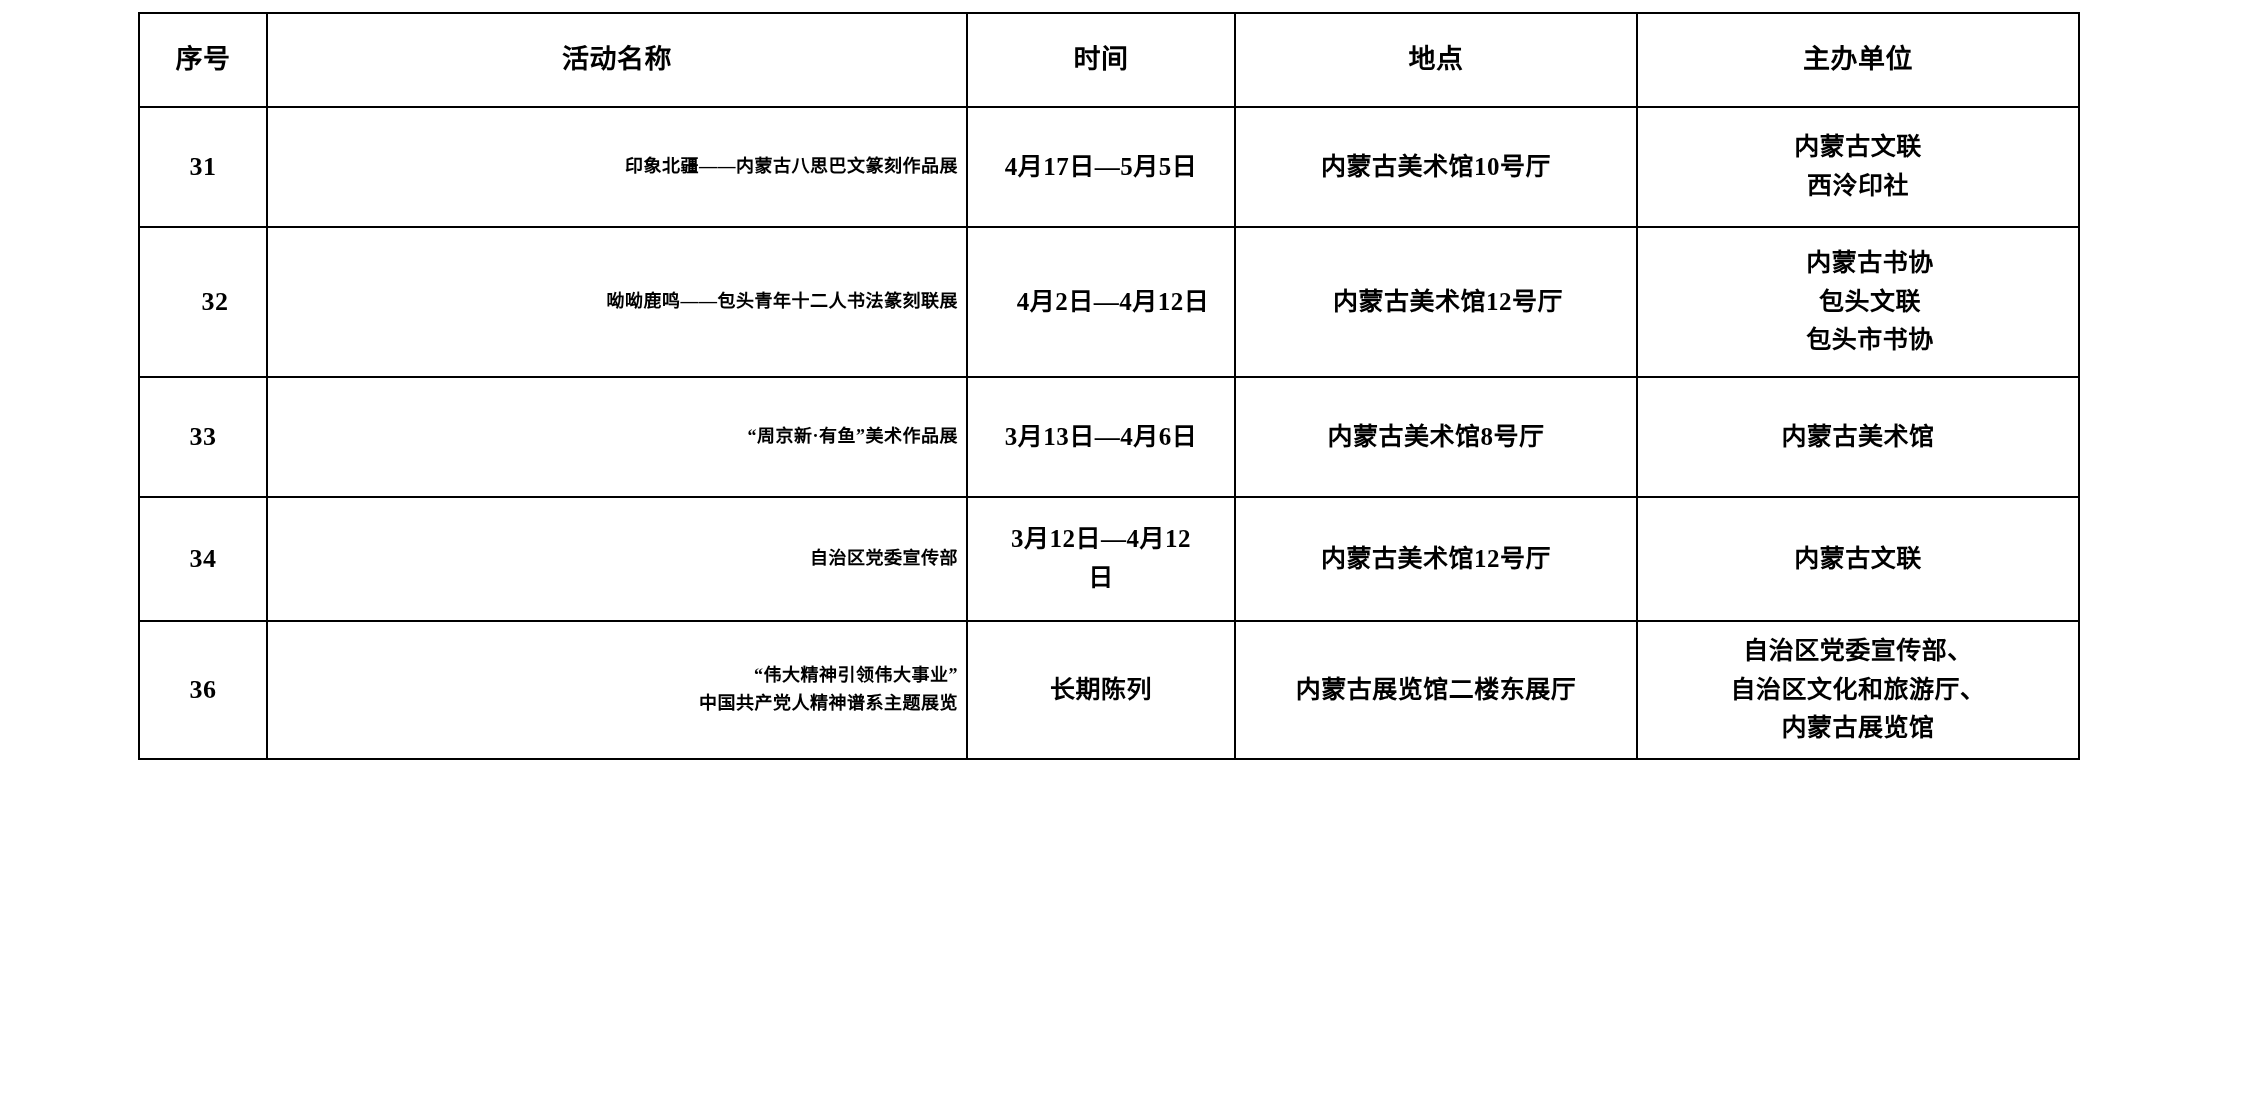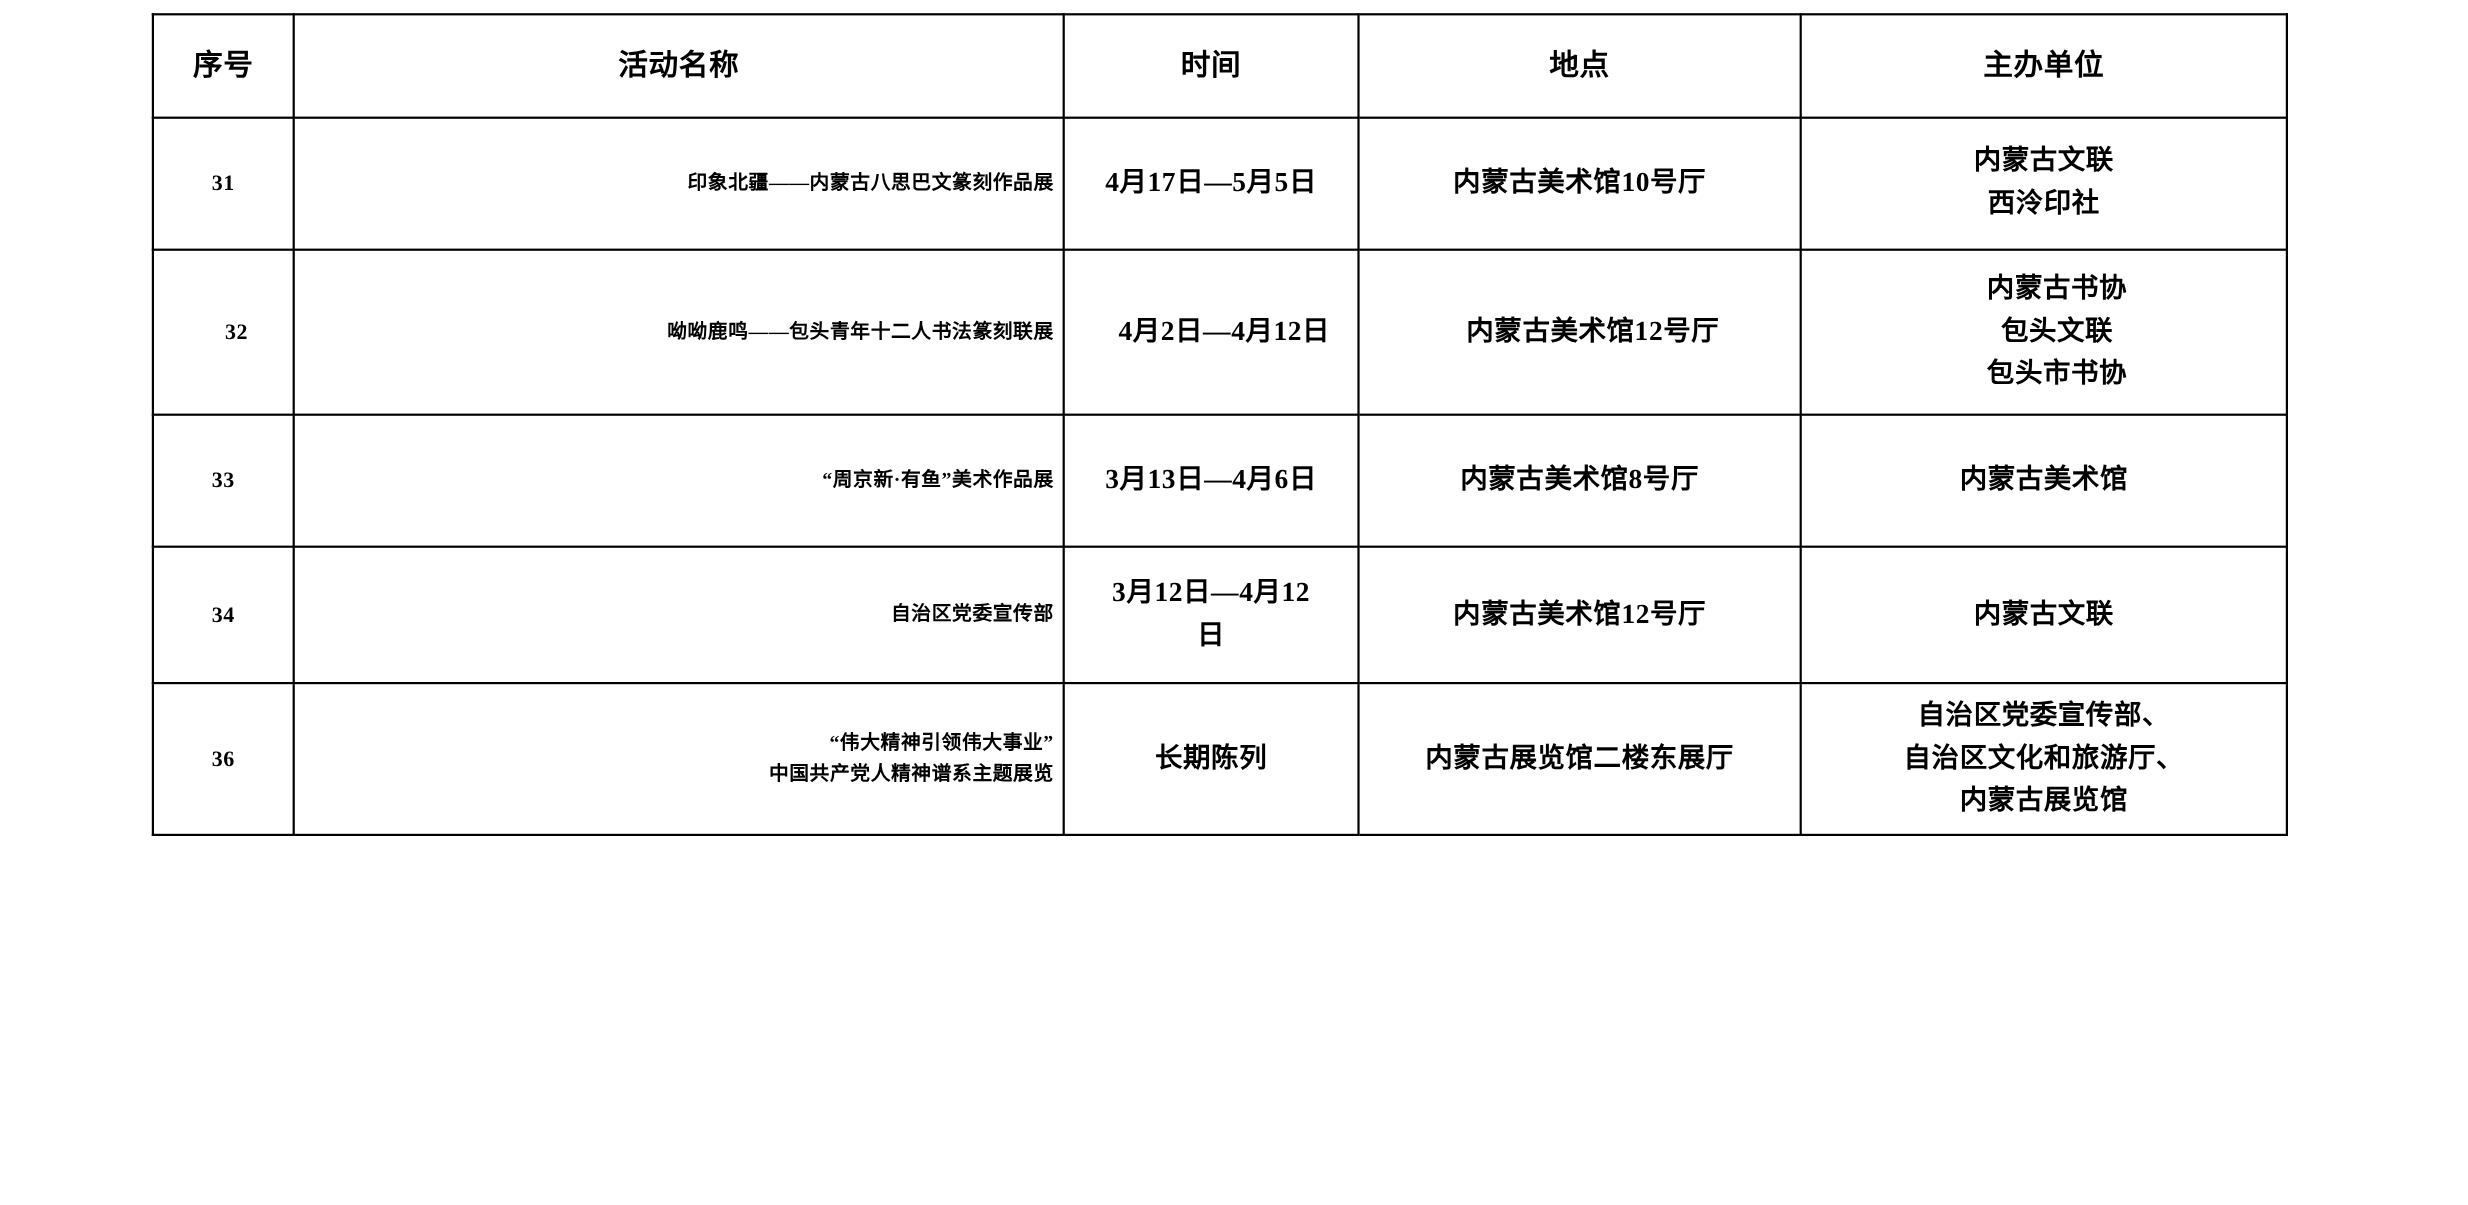--- a/index.html
+++ b/index.html
@@ -46,21 +46,21 @@
     line-height: 1.55;
     font-weight: bold;
     font-size: 25px;
     letter-spacing: 0.5px;
   }
   table.activity-table thead th {
     height: 80px;
     font-size: 27px;
   }
   table.activity-table tbody td.idx {
-    font-size: 20px;
+    font-size: 26px;
   }
   table.activity-table tbody td.name {
     font-size: 18px;
     text-align: right;
   }
   table.activity-table tbody td.time {
     font-size: 25px;
     border-radius: 14px;
   }
   table.activity-table tbody td.place {

